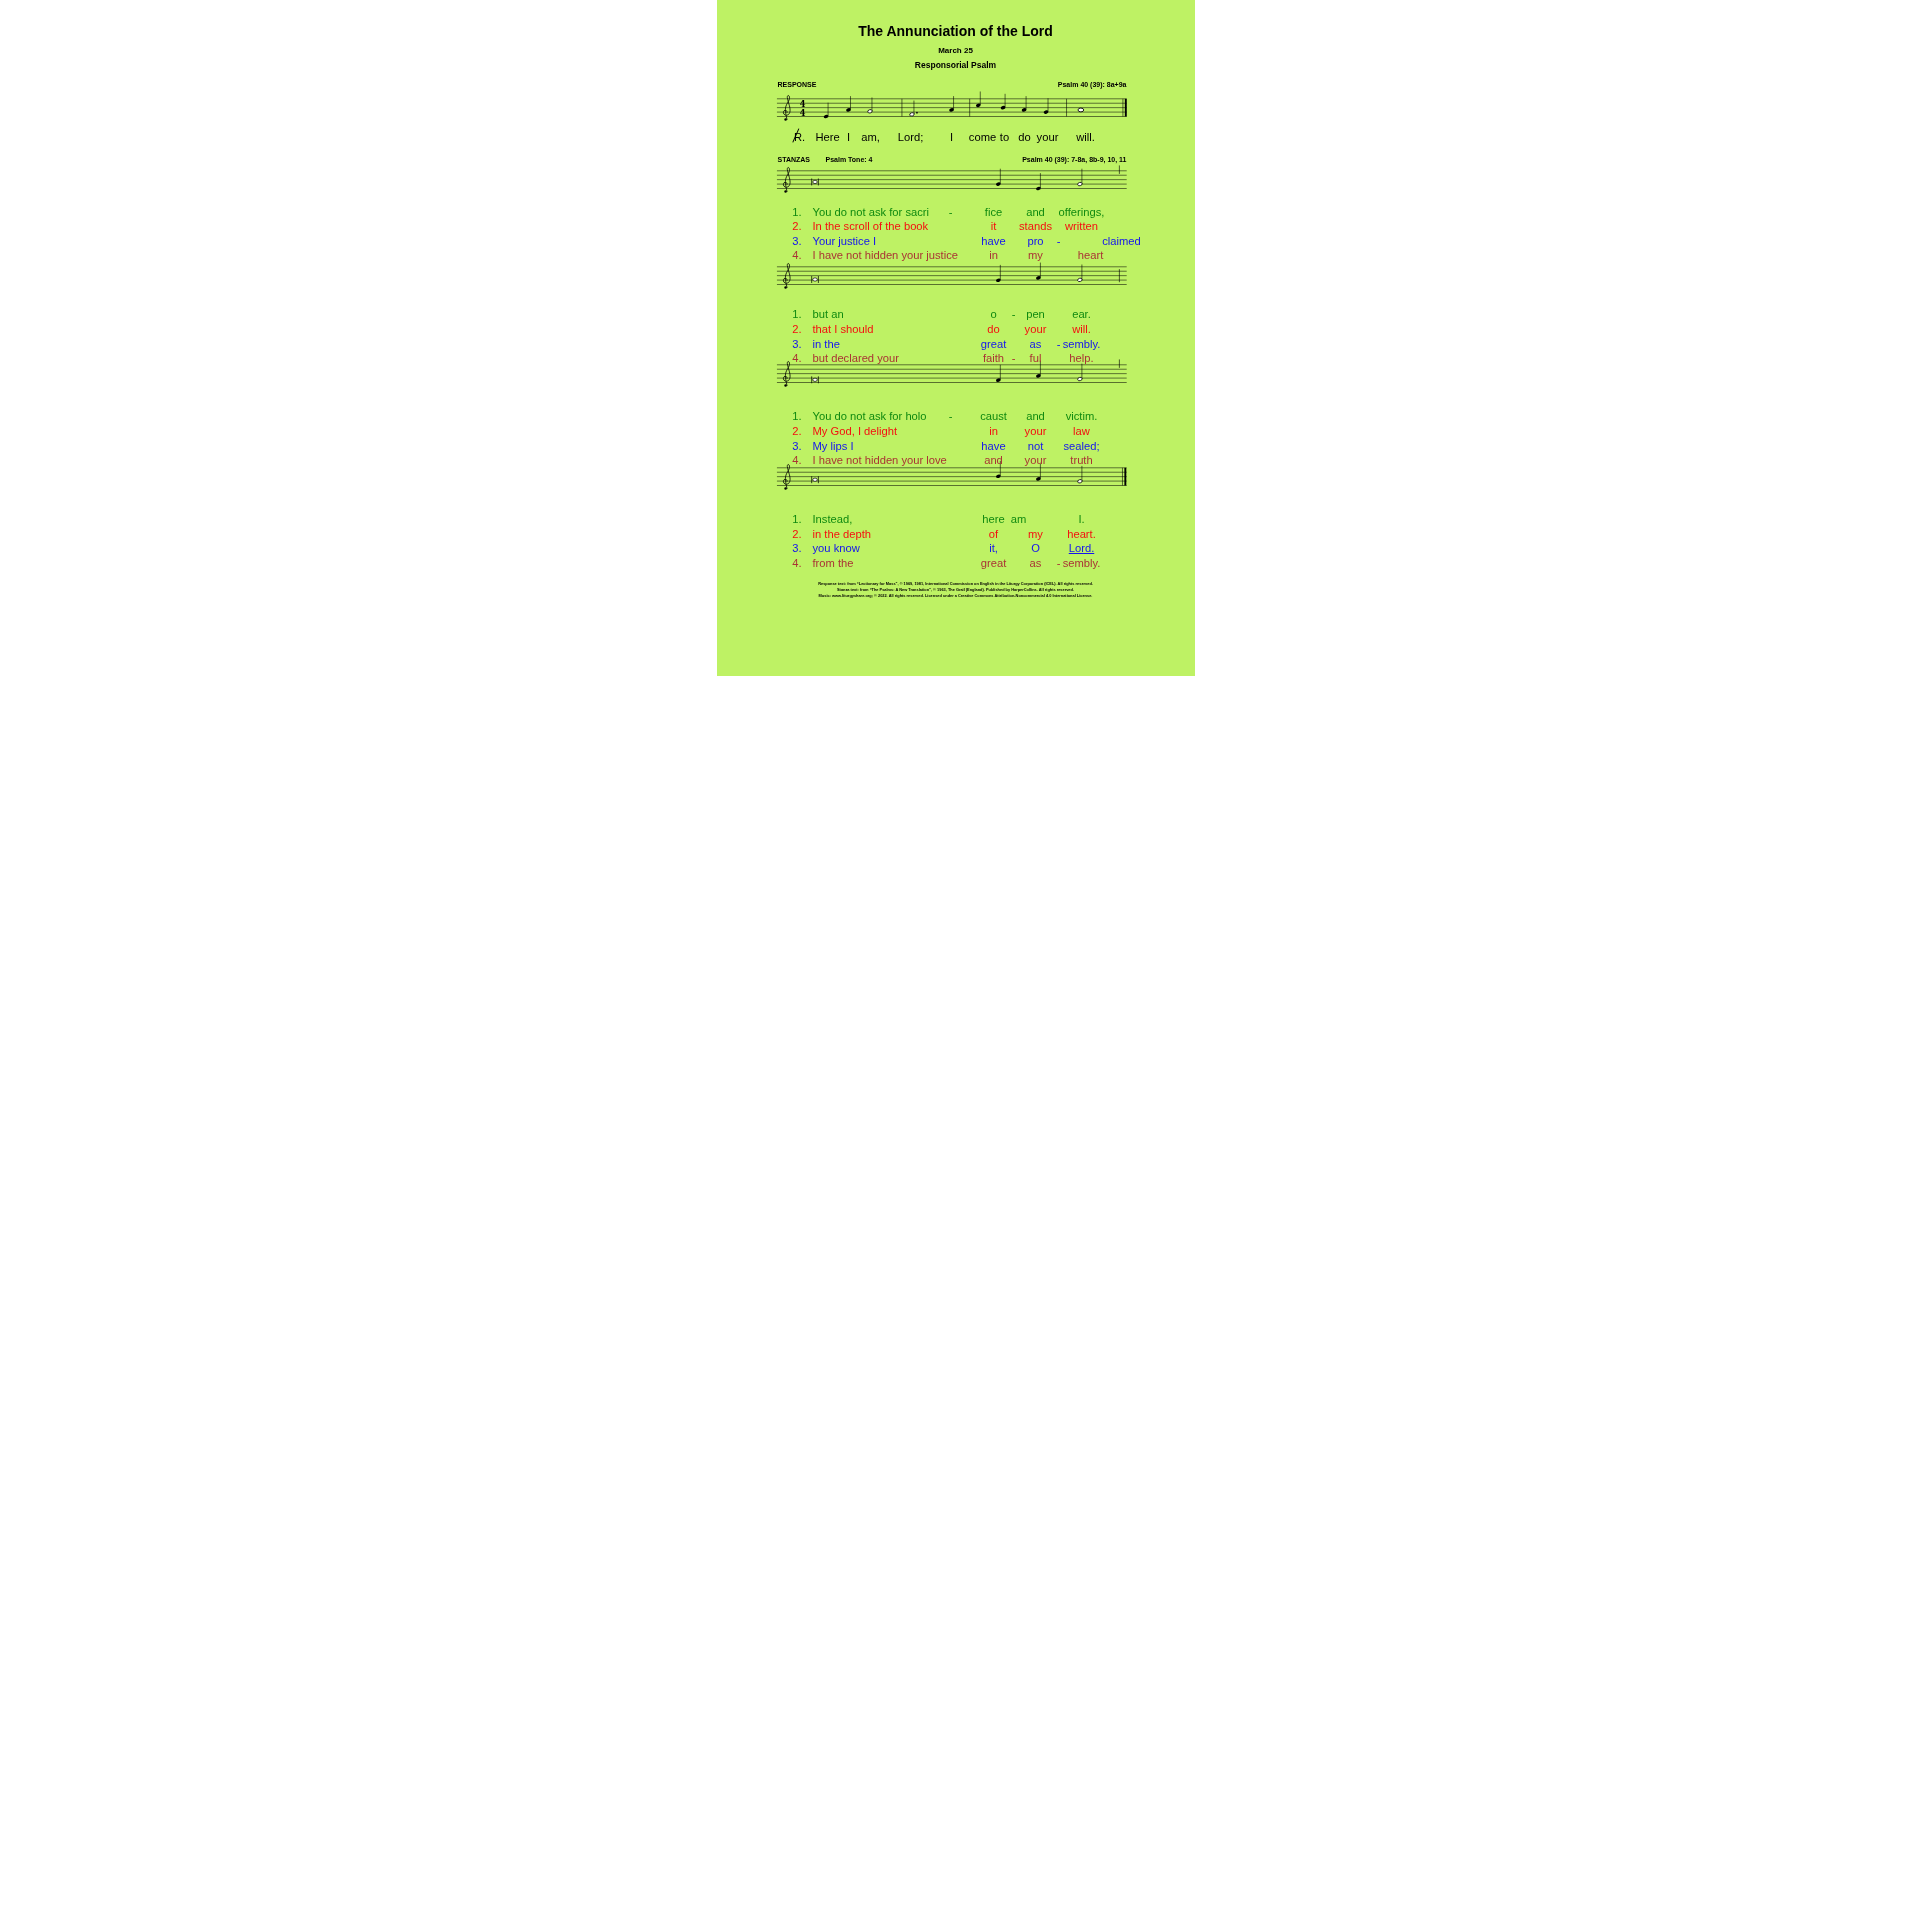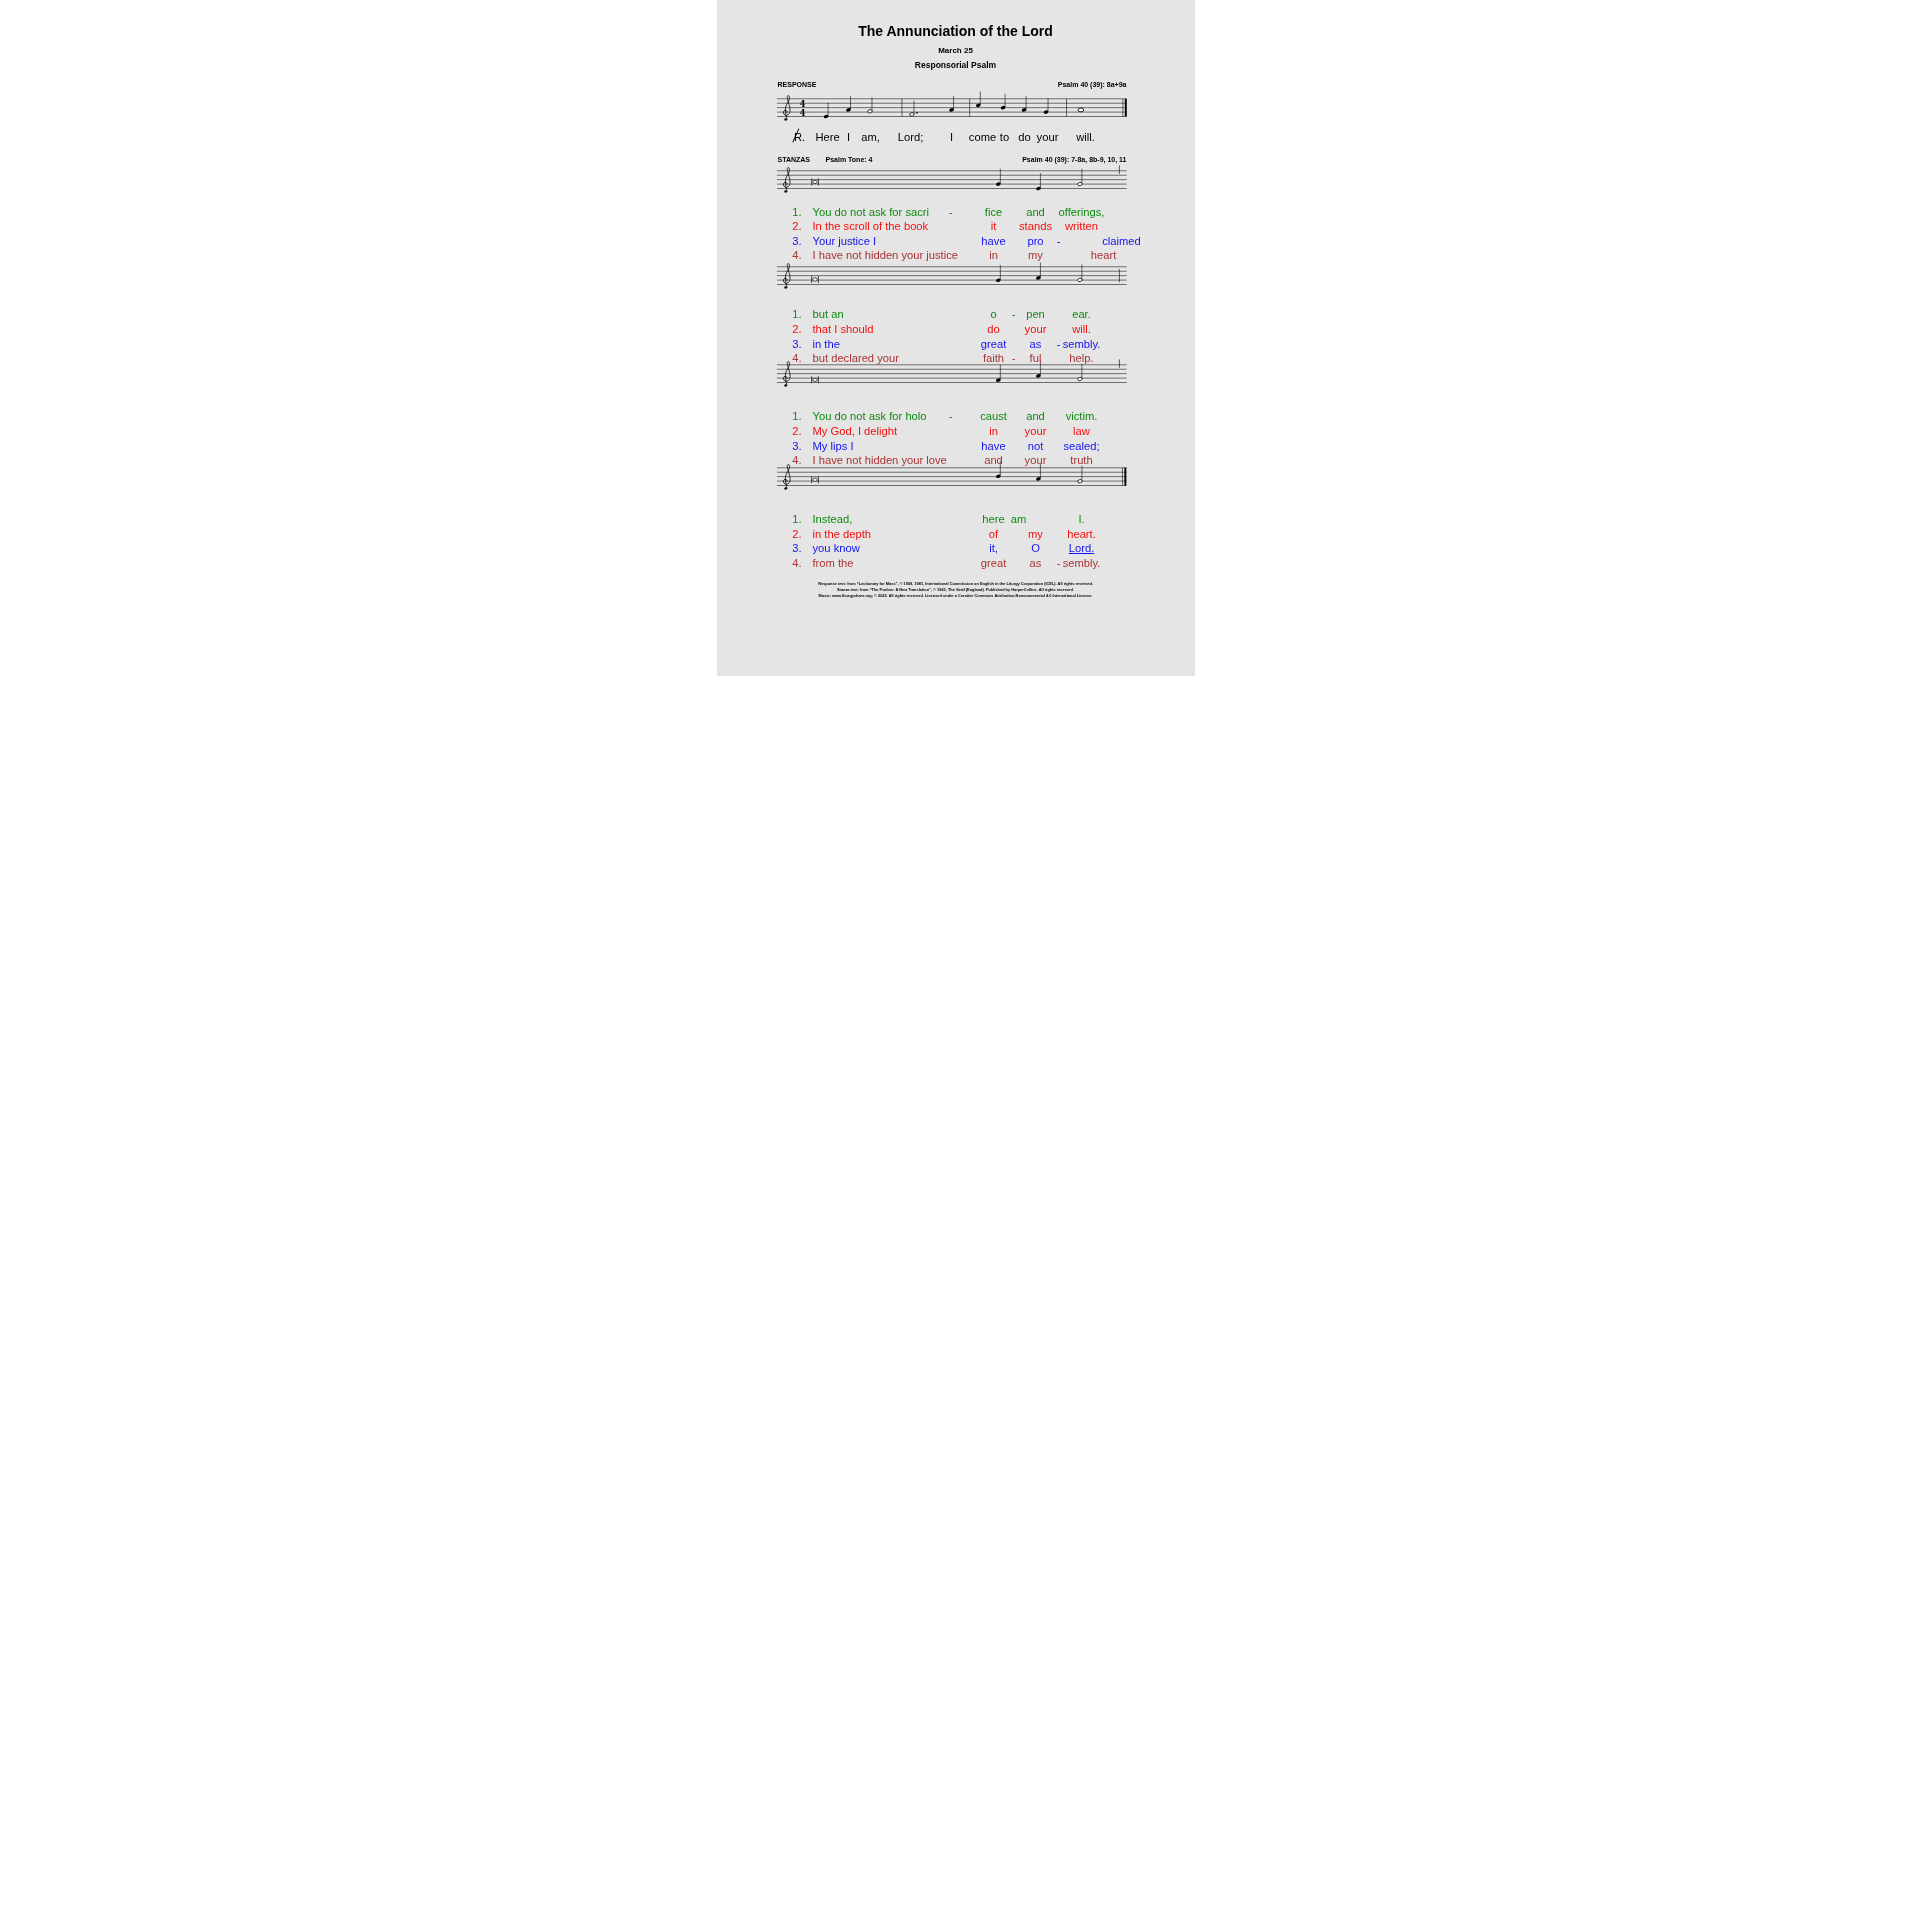--- a/index.html
+++ b/index.html
@@ -1,17 +1,17 @@
 <!DOCTYPE html>
 <html style="font-size:6.2px"><head>
 <meta charset="utf-8">
 <style>
   html,body{margin:0;padding:0;background:#ffffff;}
   body{font-family:"Liberation Sans",sans-serif;color:#000;}
-  .page{position:relative;width:478px;height:676px;margin:0 auto;background:#e5e5e5;overflow:hidden;}
+  .page{position:relative;width:478px;height:676px;margin:0 auto;background:#bef264;overflow:hidden;}
   .center{position:absolute;left:0;right:0;text-align:center;}
   .page-title{top:23px;font-size:14px;font-weight:700;}
   .page-date{top:46px;font-size:8px;font-weight:700;}
   .page-subtitle{top:60px;font-size:8.5px;font-weight:700;}
   .seclabel{position:absolute;font-size:7px;font-weight:700;white-space:nowrap;}
   .staffbox{position:absolute;left:58px;width:354px;height:39px;}
   .lyricrow{position:absolute;left:0;width:100%;height:14px;line-height:14px;}
   .lyric{position:absolute;transform:translateX(-50%);white-space:nowrap;font-size:11.2px;}
   .rslash{position:absolute;left:1.5px;top:-1.9px;width:1px;height:14.6px;background:#000;transform:rotate(24deg);}
   .stanza-line{position:absolute;left:0;width:100%;height:14.6px;line-height:14.6px;font-size:11.2px;}
@@ -267,21 +267,21 @@
           <span class="sl-syl" style="left: 277px;">have</span>
           <span class="sl-syl" style="left: 319px;">pro</span>
           <span class="sl-hyph" style="left: 342px;">-</span>
           <span class="sl-syl" style="left: 365px; margin-left: 40px;">claimed</span>
         </div>
         <div class="stanza-line" style="top: 248px; color: rgb(169, 52, 52);">
           <span class="sl-num">4.</span>
           <span class="sl-lead">I have not hidden your justice</span>
           <span class="sl-syl" style="left: 277px;">in</span>
           <span class="sl-syl" style="left: 319px;">my</span>
-          <span class="sl-syl" style="left: 365px; padding-left: 44px;">heart</span>
+          <span class="sl-syl" style="left: 352px; padding-left: 44px;">heart</span>
         </div>
       </div>
       <div>
         <div class="stanza-line" style="top: 307px; color: rgb(16, 138, 16);">
           <span class="sl-num">1.</span>
           <span class="sl-lead">but an</span>
           <span class="sl-syl" style="left: 277px;">o</span>
           <span class="sl-hyph" style="left: 297px;">-</span>
           <span class="sl-syl" style="left: 319px;">pen</span>
           <span class="sl-syl" style="left: 365px;">ear.</span>

